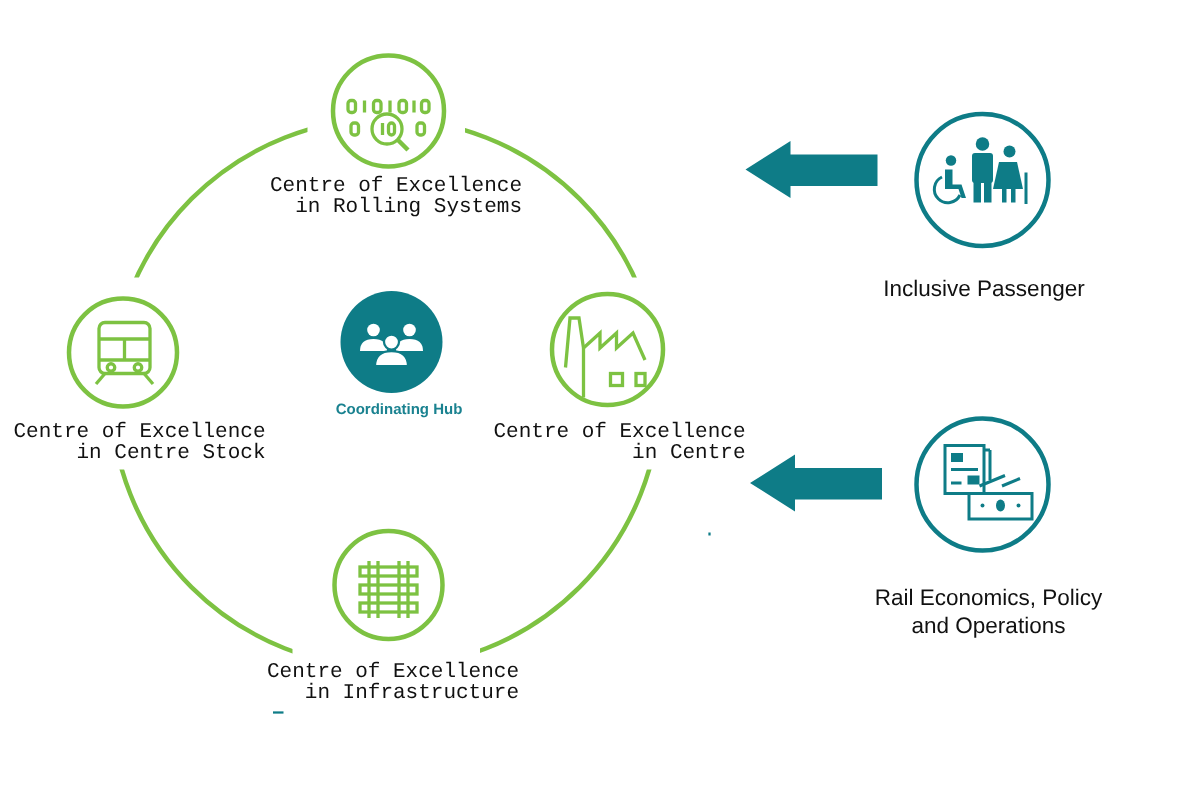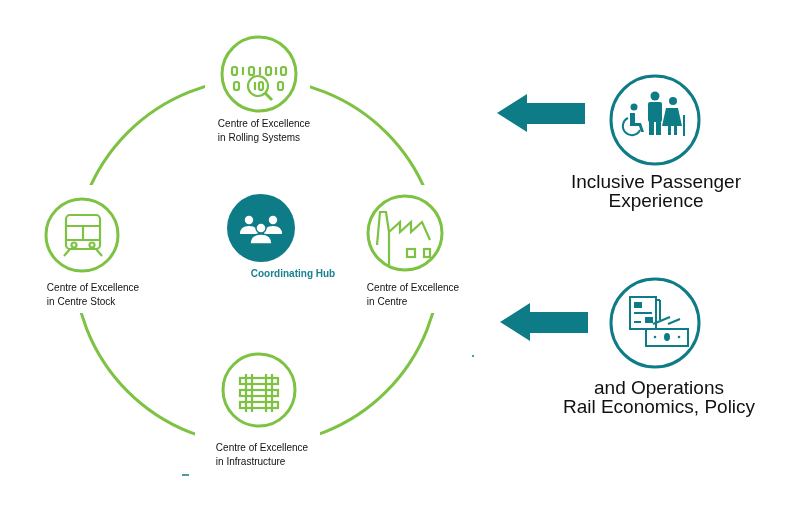--- a/index.html
+++ b/index.html
@@ -1,19 +1,19 @@
 <!DOCTYPE html>
 <html><head>
 <meta charset="utf-8">
 <style>
   html,body{margin:0;padding:0;background:#ffffff;}
   body{width:789px;height:523px;position:relative;overflow:hidden;font-family:"Liberation Sans",sans-serif;}
   svg{position:absolute;left:0;top:0;}
-  .lbl{position:absolute;text-align:left;color:#111;font-size:10px;line-height:14px;white-space:nowrap;transform:translateX(-50%);}
-  .lbl-big{position:absolute;text-align:center;color:#111;font-size:19px;line-height:19px;white-space:nowrap;transform:translateX(-50%);}
+  .lbl{position:absolute;text-align:right;color:#111;font-size:14px;line-height:14px;white-space:nowrap;transform:translateX(-50%);font-family:Liberation Mono, monospace;}
+  .lbl-big{position:absolute;text-align:center;color:#111;font-size:15px;line-height:19px;white-space:nowrap;transform:translateX(-50%);margin-top:11px;}
   .hub-lbl{position:absolute;color:#1a8290;font-size:10px;font-weight:bold;white-space:nowrap;transform:translateX(-50%);}
 </style>
 </head>
 <body>
 
 <svg width="789" height="523" viewBox="0 0 789 523">
 
   <circle cx="257" cy="262" r="183" fill="none" stroke="#7dc242" stroke-width="3"></circle>
 
   <rect x="205" y="28" width="105" height="128" fill="#fff"></rect>
@@ -145,22 +145,21 @@
   <div>in Centre Stock</div>
 </div>
 <div class="lbl" style="left:413px;top:281px;">
   <div>Centre of Excellence</div>
   <div>in Centre</div>
 </div>
 <div class="lbl" style="left:262px;top:441px;">
   <div>Centre of Excellence</div>
   <div>in Infrastructure</div>
 </div>
-<div class="hub-lbl" style="left:266px;top:268px;margin-left:27px;">Coordinating Hub</div>
+<div class="hub-lbl" style="left:266px;top:268px;">Coordinating Hub</div>
 
 <div class="lbl-big" style="left:656px;top:172px;">
   <div>Inclusive Passenger</div>
-  <div>Experience</div>
 </div>
 <div class="lbl-big" style="left:659px;top:378px;">
+  <div>Rail Economics, Policy</div>
   <div>and Operations</div>
-  <div>Rail Economics, Policy</div>
 </div>
 
 </body></html>

